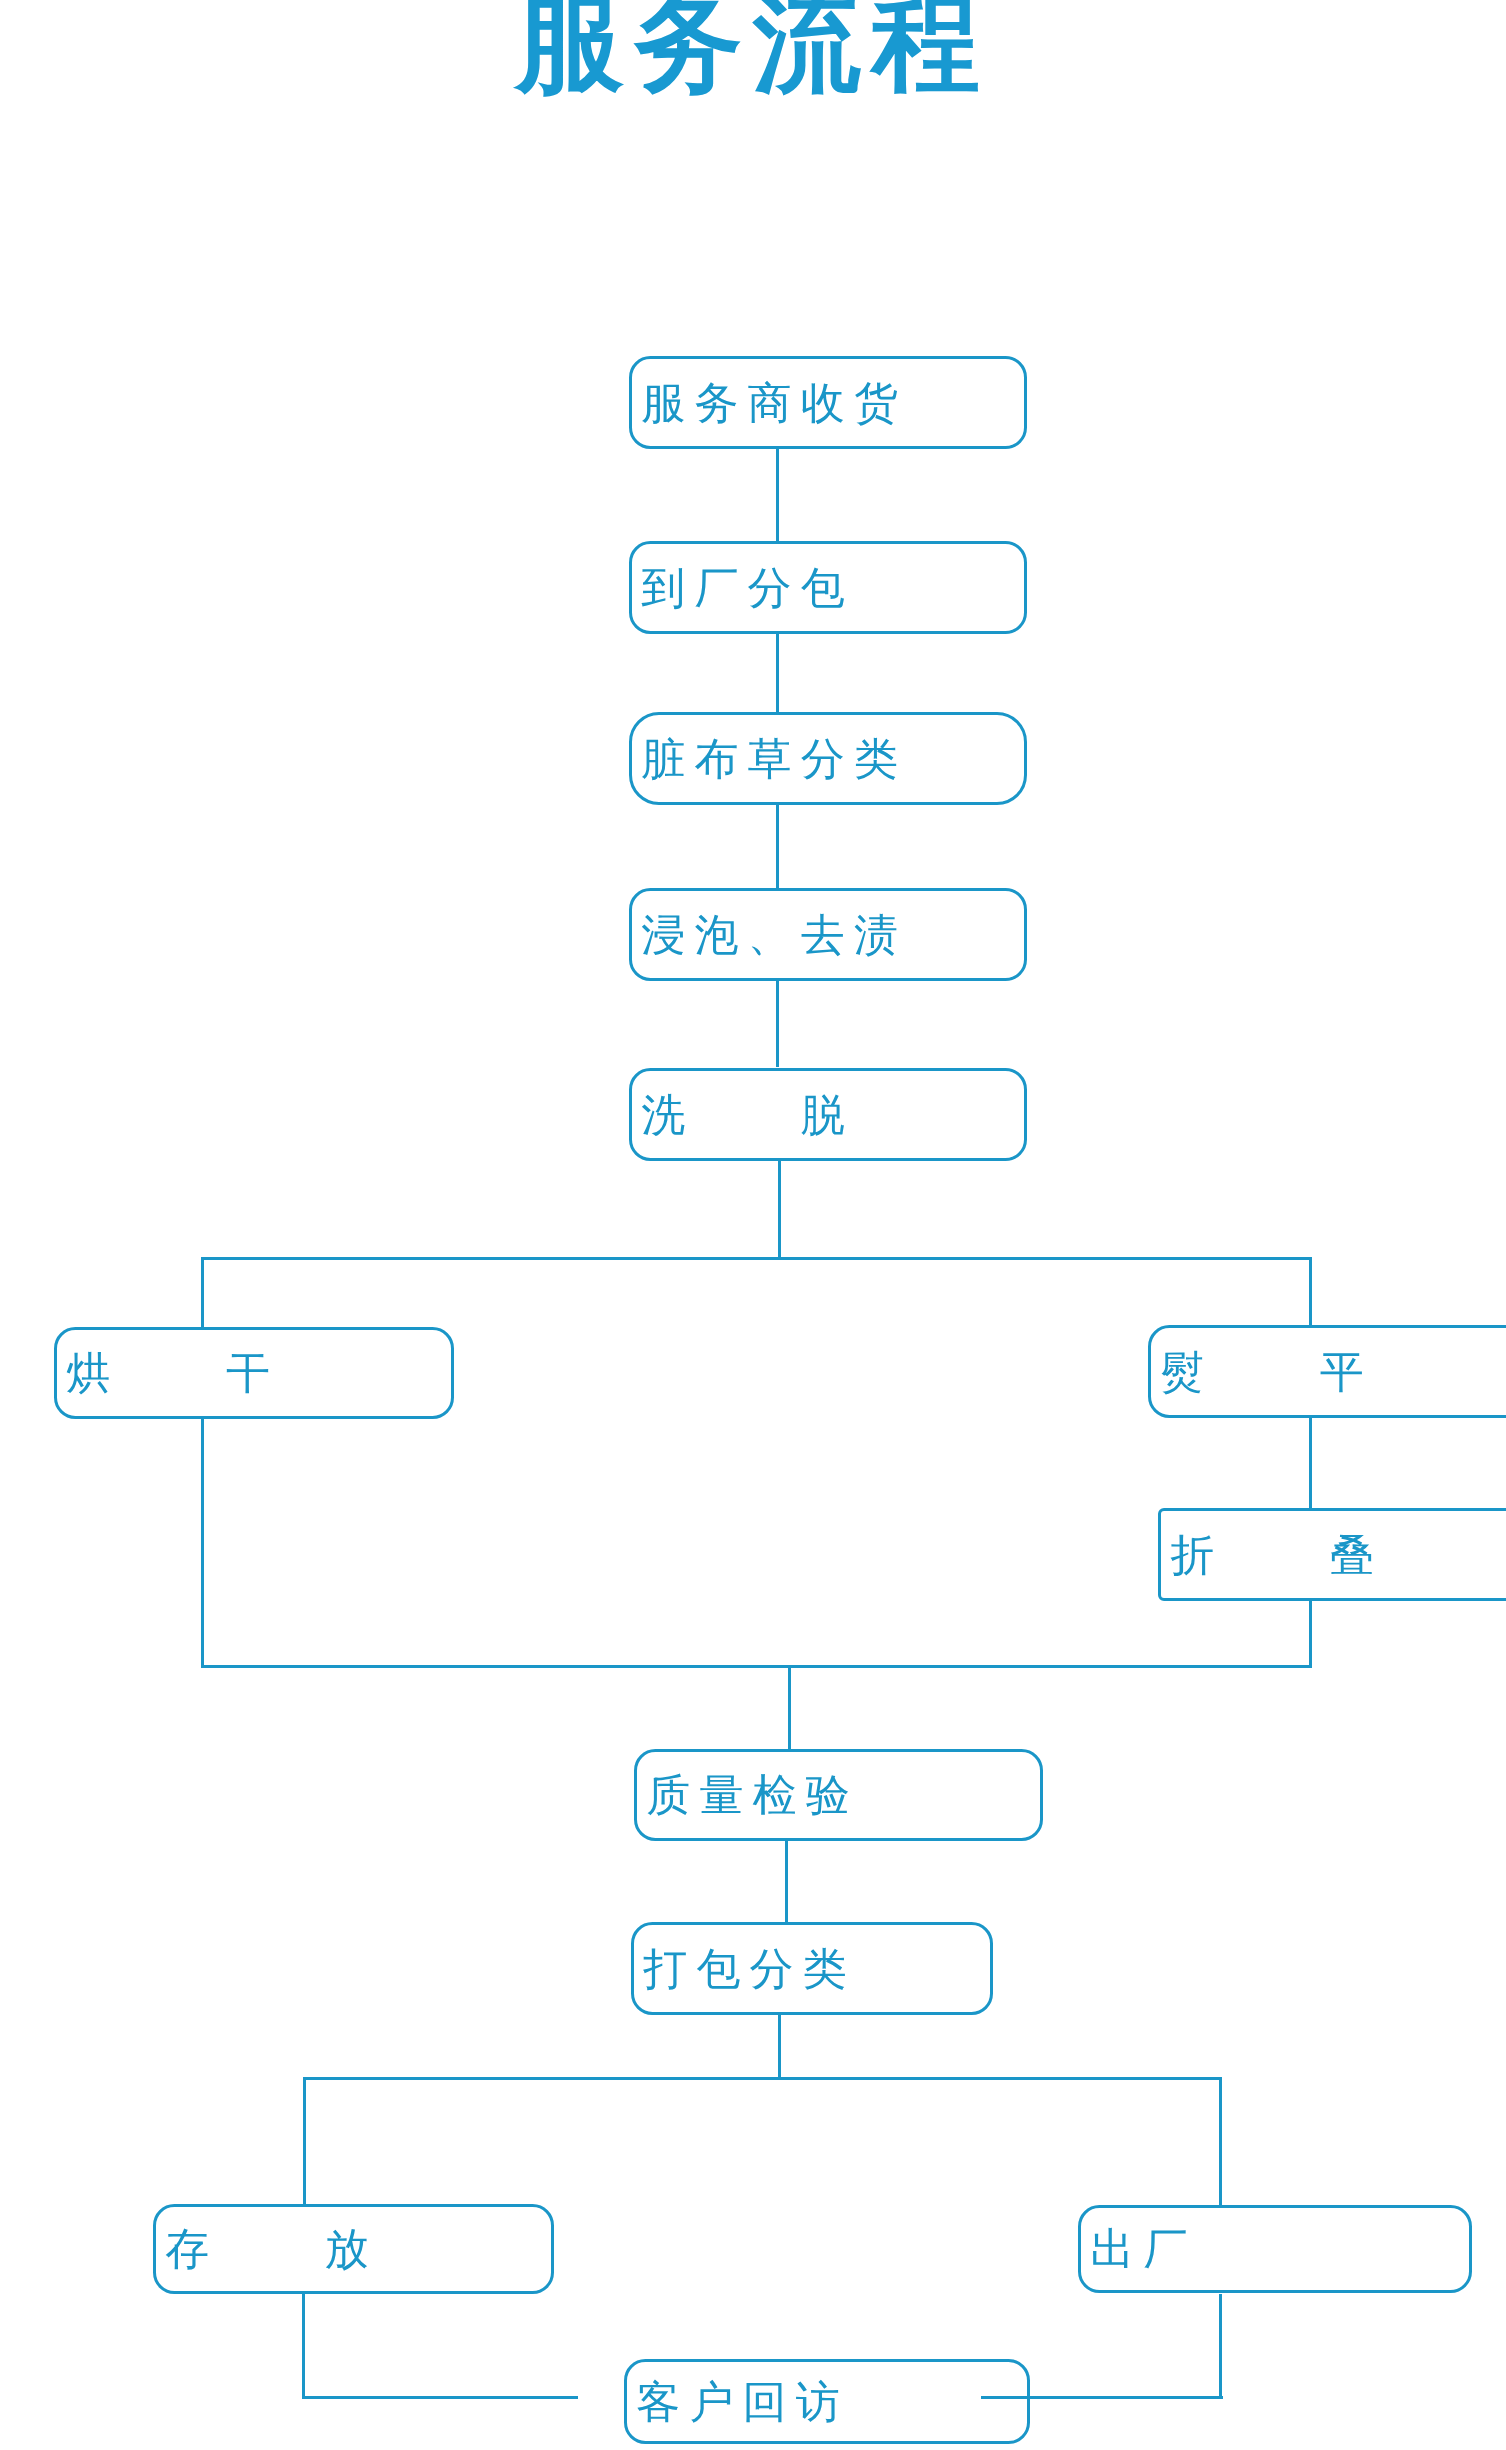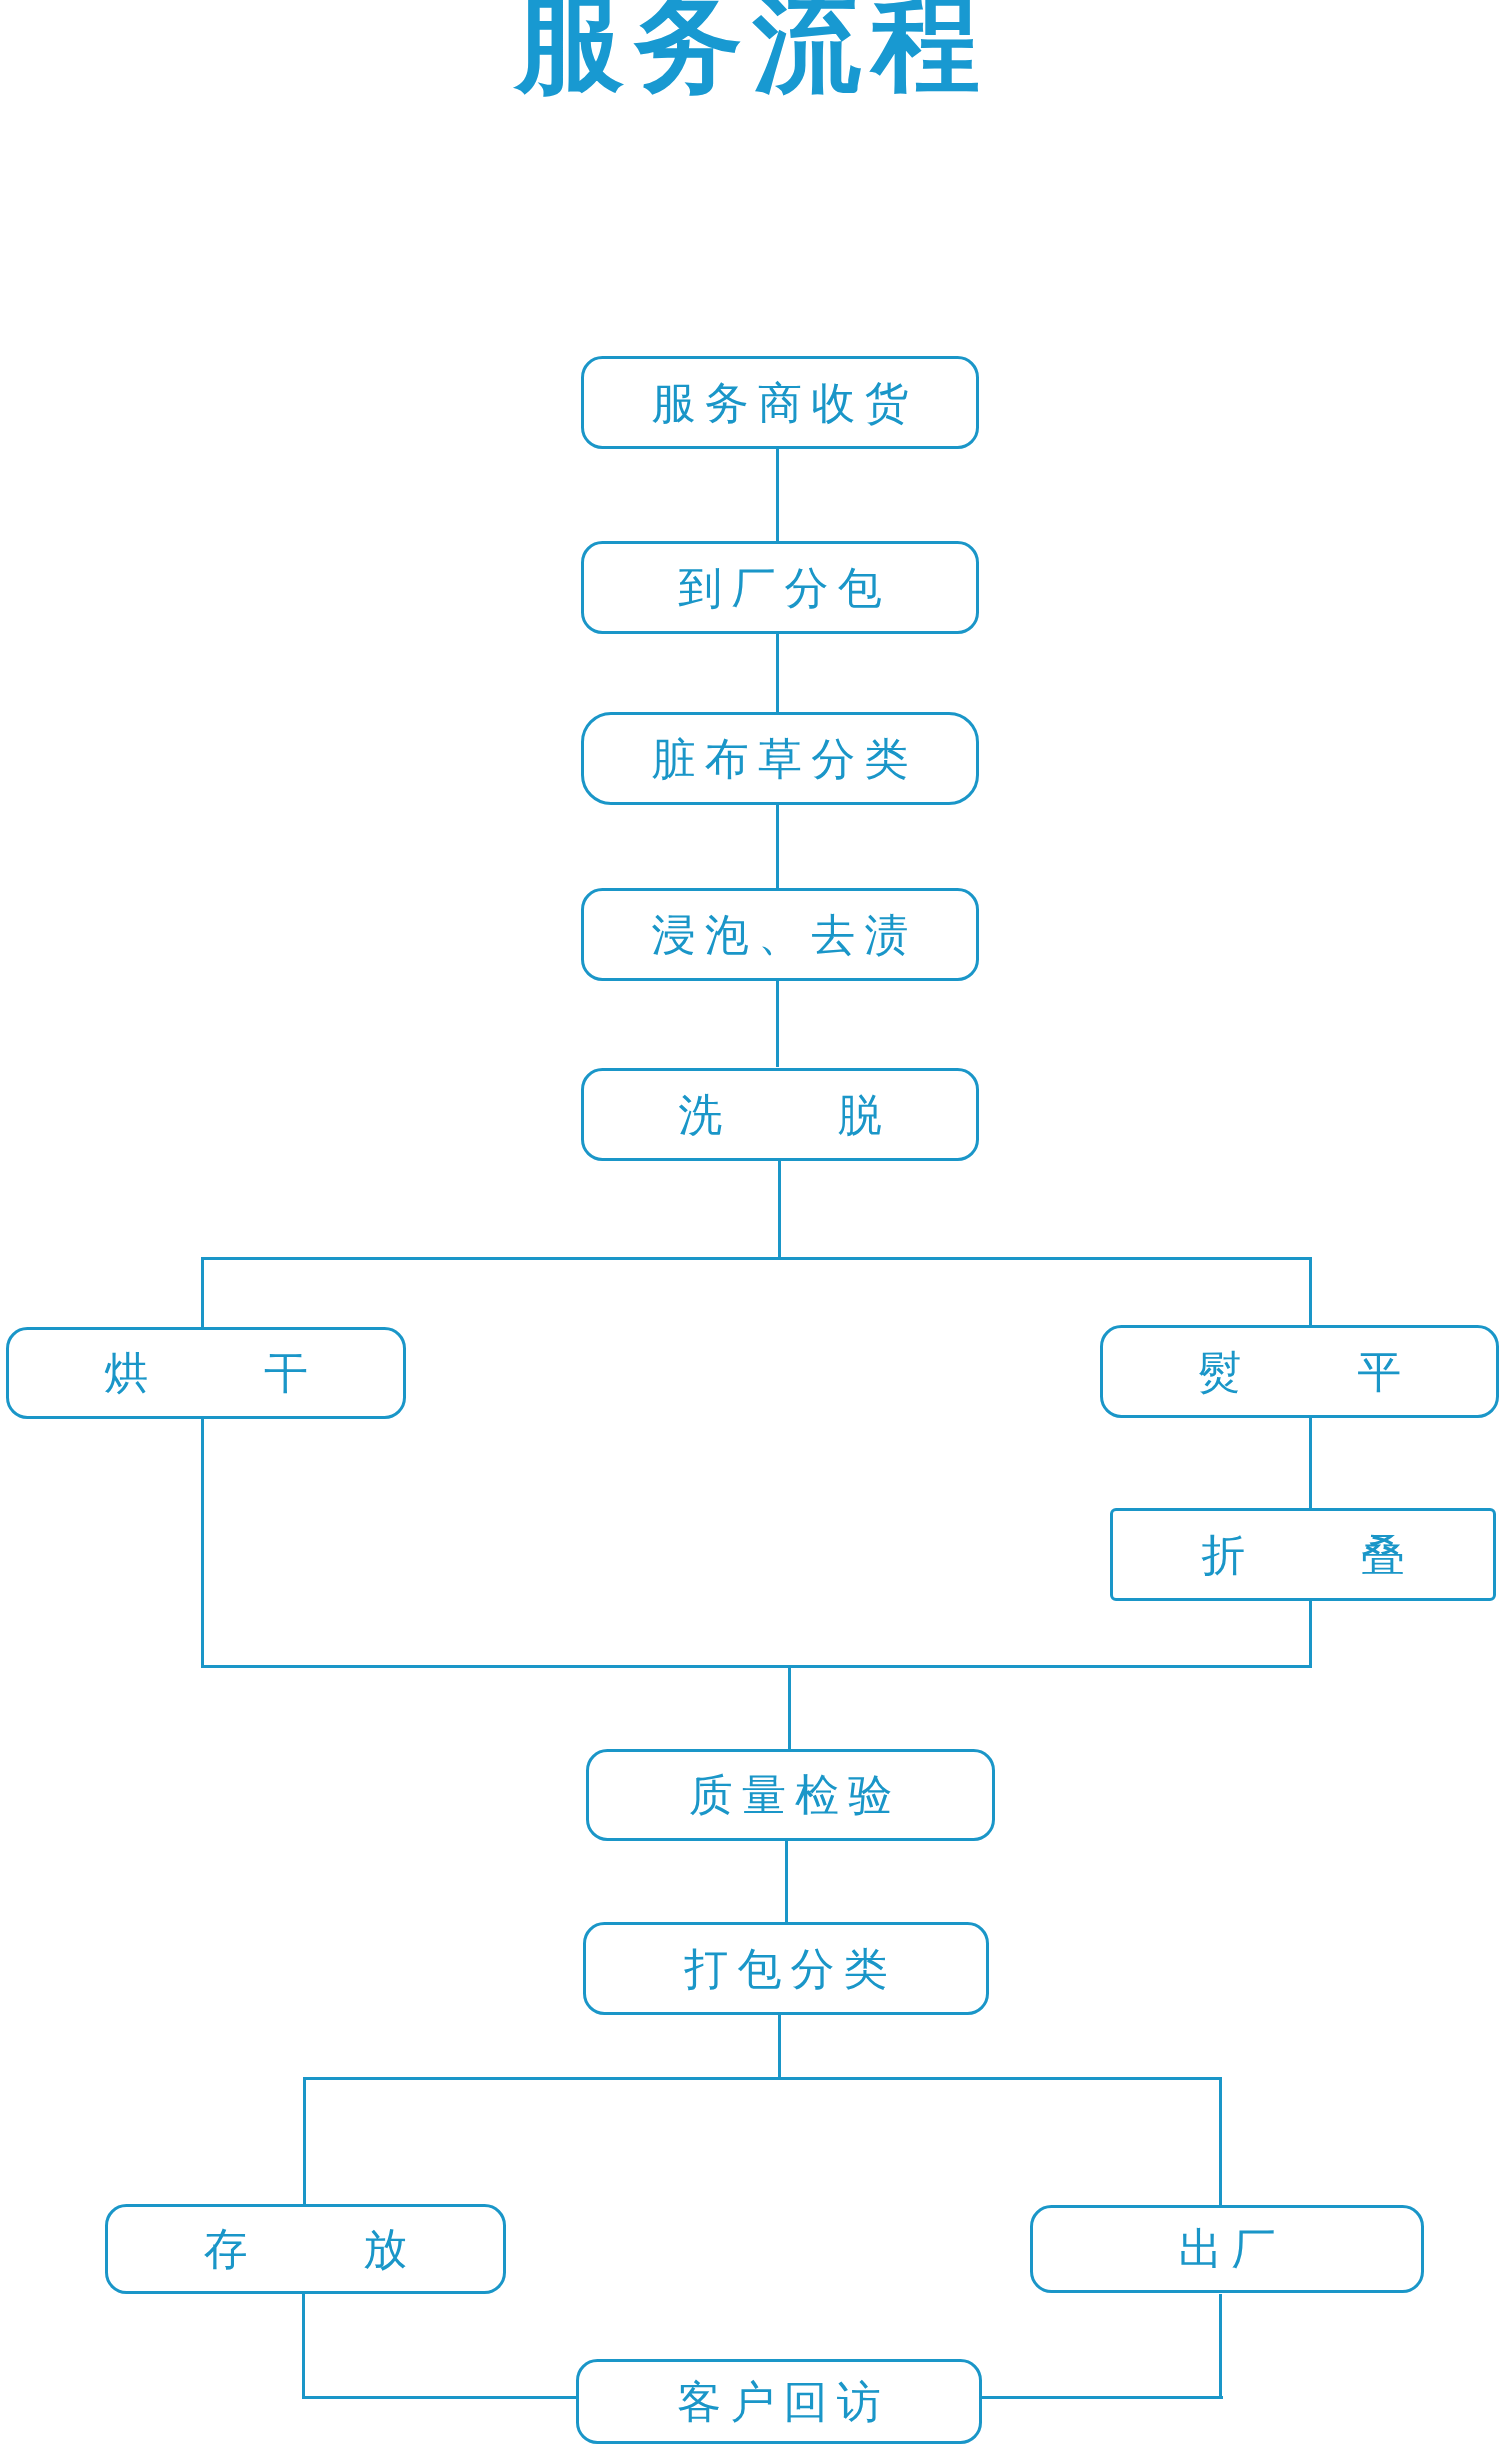--- a/index.html
+++ b/index.html
@@ -29,21 +29,22 @@
     color: #1899d1;
   }
   .node {
     position: absolute;
     box-sizing: border-box;
     border: 3.8px solid #1a96c8;
     border-radius: 21.4px;
     background: #ffffff;
     display: flex;
     align-items: center;
-    justify-content: center;
+    justify-content: flex-start;
+    margin-left: 48px;
   }
   .node-label {
     color: #1a96c8;
     font-size: 44px;
     letter-spacing: 9.2px;
     white-space: pre;
     text-align: center;
     line-height: 1;
     padding-left: 9.2px; 
   }
@@ -90,21 +91,21 @@
   </div>
 
   <div class="node" style="left:1110px; top:1508px; width:386px; height:93px;border-radius:6px;">
     <span class="node-label">折　　叠</span>
   </div>
 
   <div class="node" style="left:586px; top:1749px; width:409px; height:92px;">
     <span class="node-label">质量检验</span>
   </div>
 
-  <div class="node" style="left:583px; top:1922px; width:406px; height:93px;">
+  <div class="node" style="left:583px; top:1922px; width:362px; height:93px;">
     <span class="node-label">打包分类</span>
   </div>
 
   <div class="node" style="left:105px; top:2204px; width:401px; height:90px;">
     <span class="node-label">存　　放</span>
   </div>
 
   <div class="node" style="left:1030px; top:2205px; width:394px; height:88px;">
     <span class="node-label">出厂</span>
   </div>

